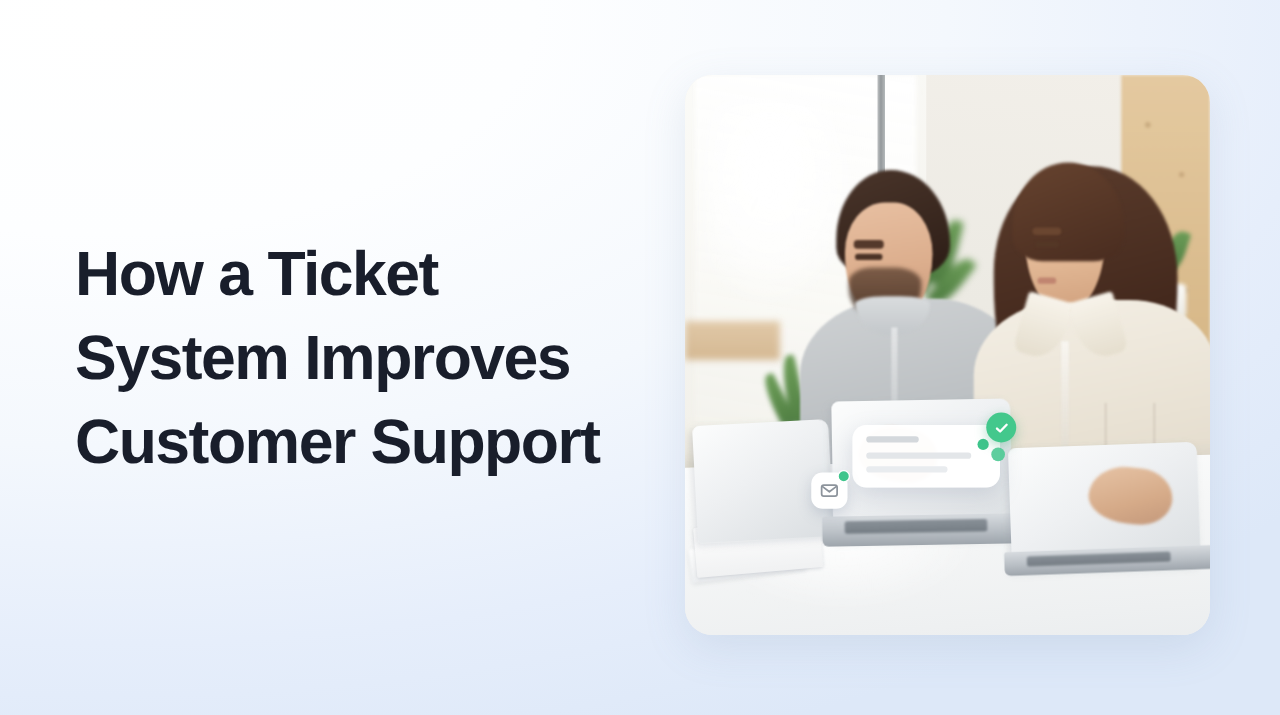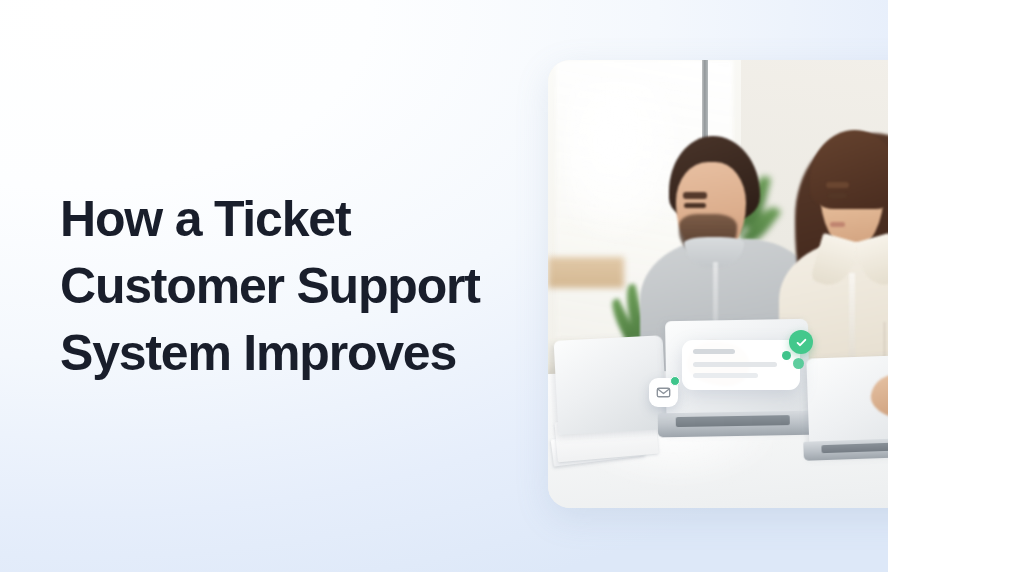--- a/index.html
+++ b/index.html
@@ -9,21 +9,21 @@
   body {
     width: 1024px;
     height: 572px;
     overflow: hidden;
     font-family: "Liberation Sans", sans-serif;
     background: #ffffff;
   }
 
   #stage {
     position: relative;
-    width: 888px;
+    width: 1024px;
     height: 572px;
     background:
       radial-gradient(120% 110% at 8% 2%, #ffffff 0%, #fdfeff 28%, #f4f8fd 55%, #e6eefb 80%, #dde8f8 100%);
     overflow: hidden;
   }
 
   
   .headline {
     position: absolute;
     left: 60px;
@@ -358,22 +358,22 @@
 
   .overlay-layer { position: absolute; inset: 0; }
 </style>
 </head>
 <body>
 
 <div id="stage">
 
   <h1 class="headline">
     <span class="hl-line">How a Ticket</span>
+    <span class="hl-line">System Improves</span>
     <span class="hl-line">Customer Support</span>
-    <span class="hl-line">System Improves</span>
   </h1>
 
   <div class="photo-card">
     <div class="photo-inner">
 
       <div class="wall-right"></div>
       <div class="pegboard"></div>
       <div class="wall-left"></div>
       <div class="window-glass"></div>
       <div class="window-bright"></div>

